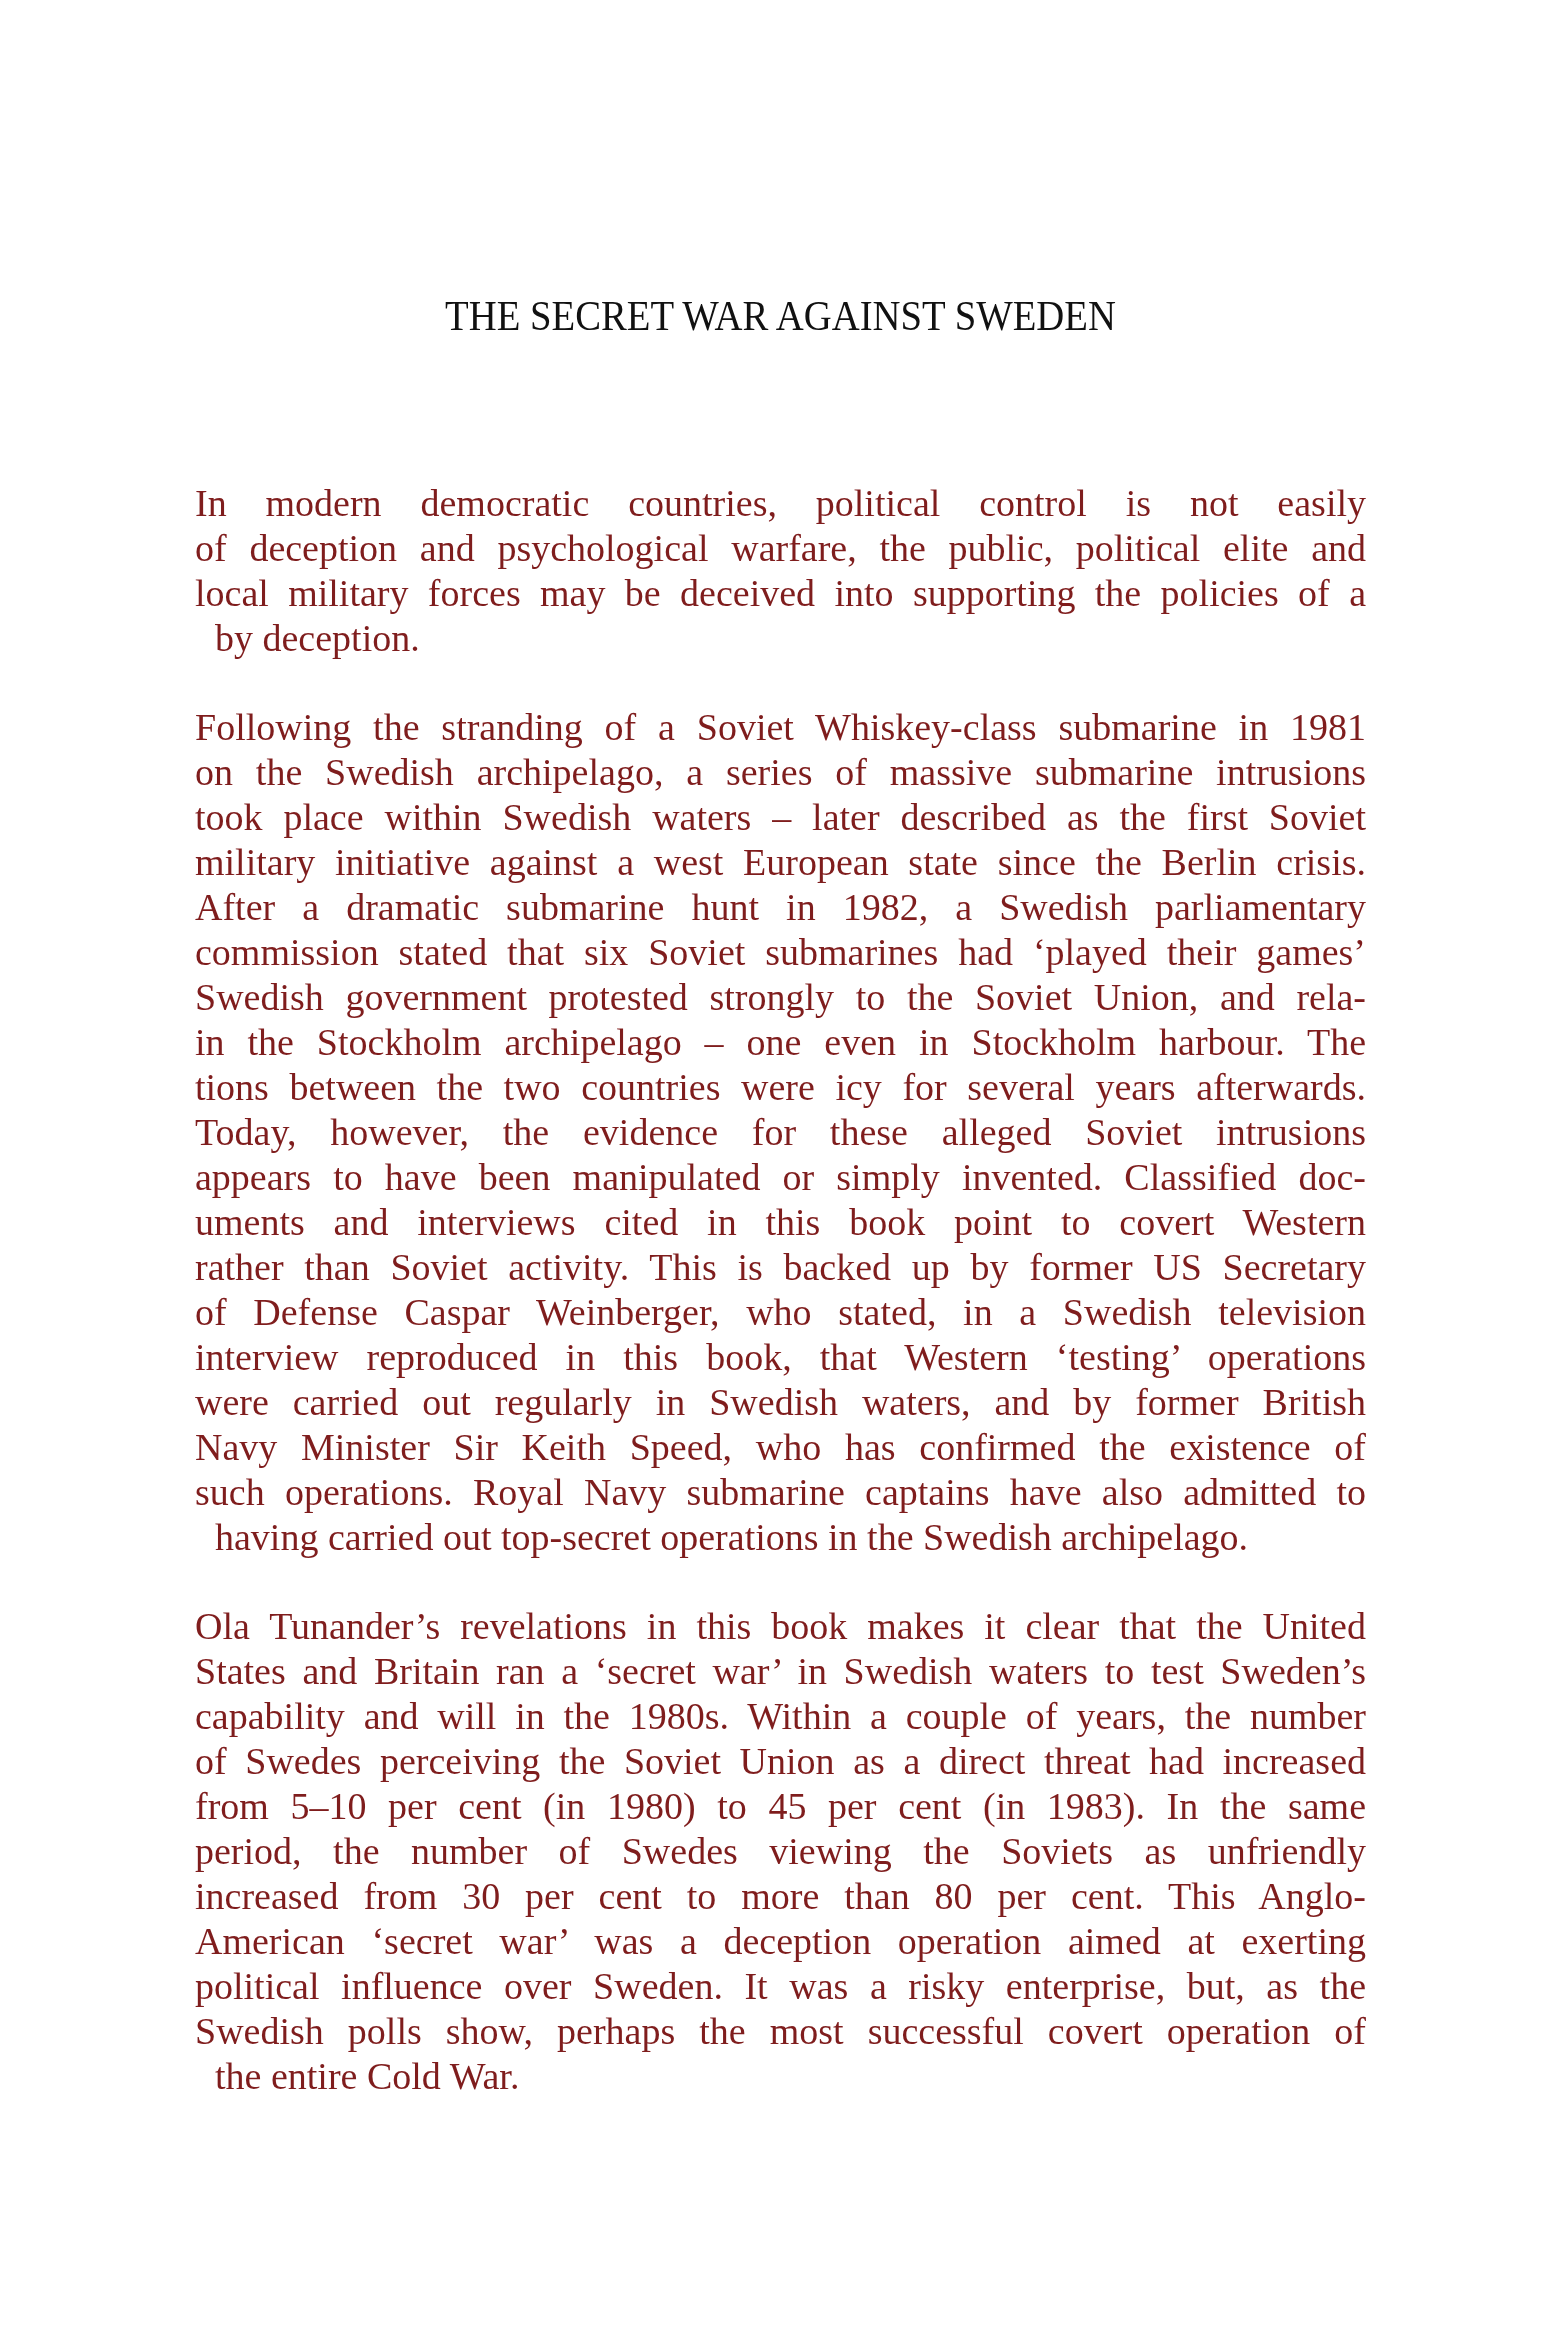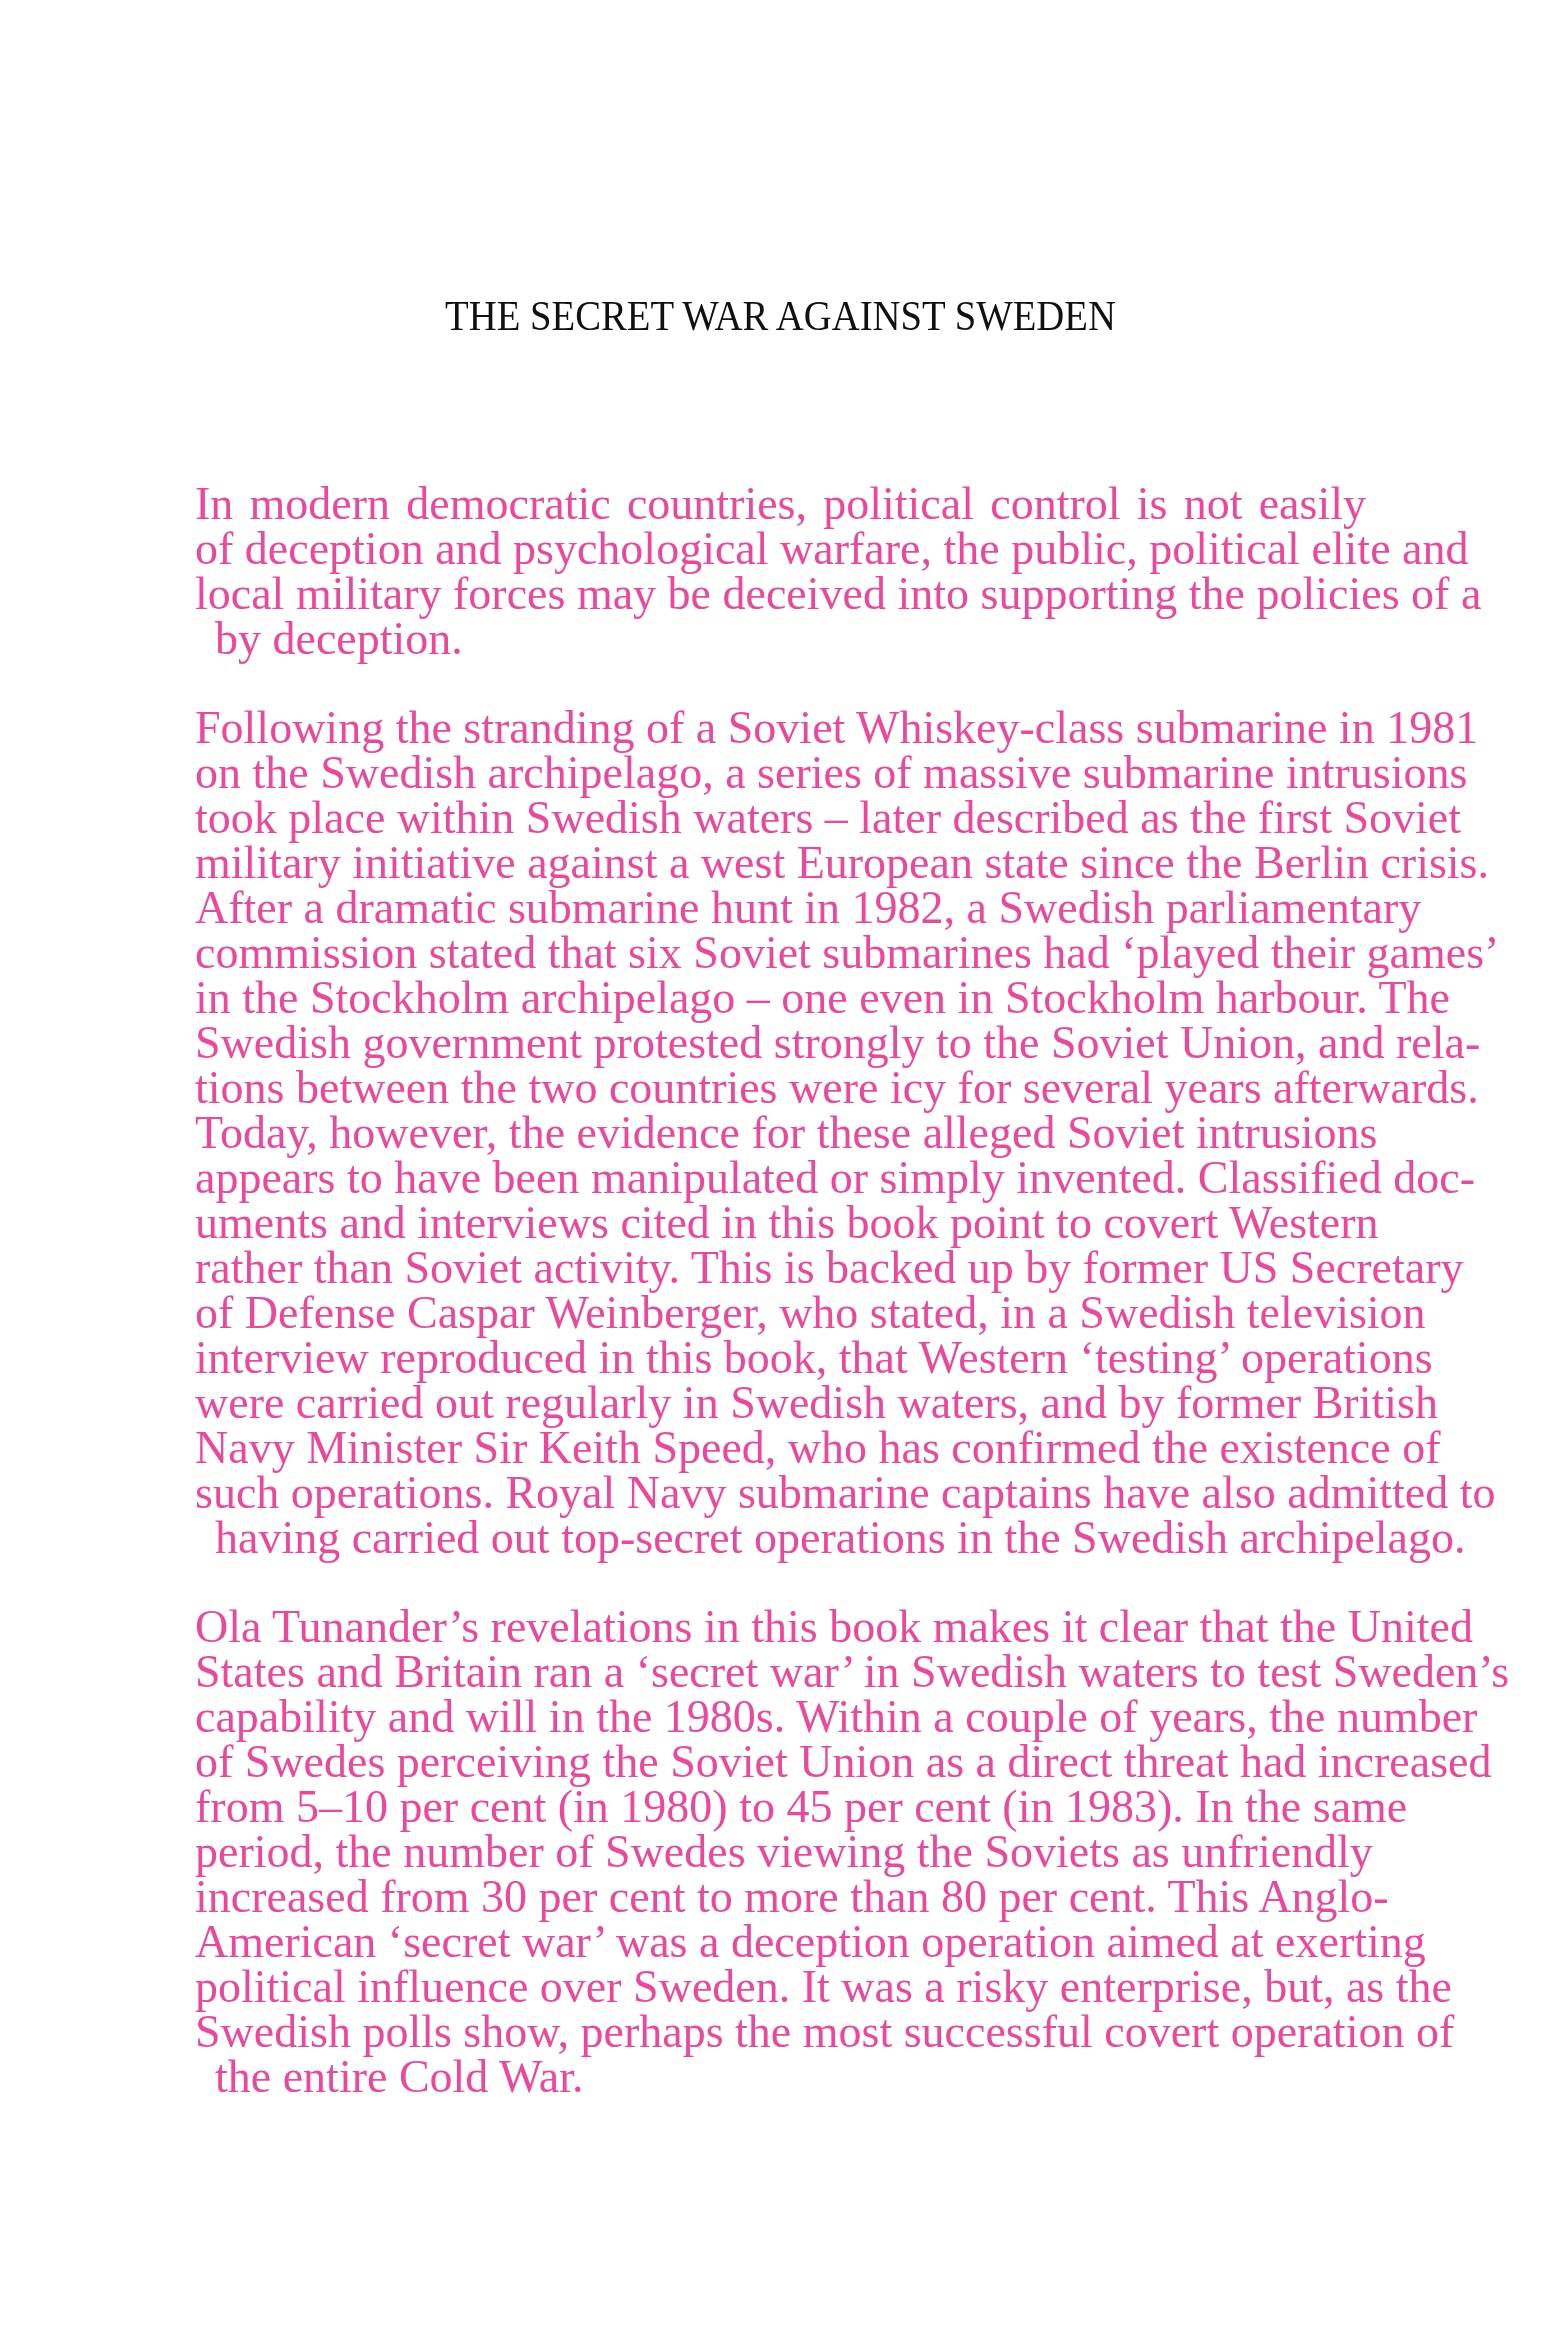--- a/index.html
+++ b/index.html
@@ -7,21 +7,21 @@
   .page { position: absolute; left: 0; top: 0; width: 1561px; height: 2342px; background: #fff; padding-left: 20px; }
   .title {
     position: absolute; left: 0; top: 291px; width: 1561px; text-align: center;
     font-family: "Liberation Serif", "DejaVu Serif", serif;
     font-size: 43px; letter-spacing: 0px; color: #111; margin: 0; font-weight: normal;
     transform: scaleX(0.9); transform-origin: center;
   }
   .body {
     position: absolute; left: 195px; top: 481px; width: 1171px;
     font-family: "Liberation Serif", "DejaVu Serif", serif;
-    font-size: 46px; line-height: 45px; color: #ec4899;
+    font-size: 38px; line-height: 45px; color: #7f1d1d;
   }
   .para { margin: 0 0 44px 0; }
   .line {
     display: block; text-align: justify; text-align-last: justify; white-space: nowrap;
     overflow: visible; width: 1171px;
   }
   .line.last { text-align-last: left; margin-left: 20px; }
 </style>
 </head>
 <body>
@@ -35,22 +35,22 @@
       <span class="line">local military forces may be deceived into supporting the policies of a</span>
       <span class="line last">by deception.</span>
     </p>
     <p class="para">
       <span class="line">Following the stranding of a Soviet Whiskey-class submarine in 1981</span>
       <span class="line">on the Swedish archipelago, a series of massive submarine intrusions</span>
       <span class="line">took place within Swedish waters – later described as the first Soviet</span>
       <span class="line">military initiative against a west European state since the Berlin crisis.</span>
       <span class="line">After a dramatic submarine hunt in 1982, a Swedish parliamentary</span>
       <span class="line">commission stated that six Soviet submarines had ‘played their games’</span>
+      <span class="line">Swedish government protested strongly to the Soviet Union, and rela-</span>
       <span class="line">in the Stockholm archipelago – one even in Stockholm harbour. The</span>
-      <span class="line">Swedish government protested strongly to the Soviet Union, and rela-</span>
       <span class="line">tions between the two countries were icy for several years afterwards.</span>
       <span class="line">Today, however, the evidence for these alleged Soviet intrusions</span>
       <span class="line">appears to have been manipulated or simply invented. Classified doc-</span>
       <span class="line">uments and interviews cited in this book point to covert Western</span>
       <span class="line">rather than Soviet activity. This is backed up by former US Secretary</span>
       <span class="line">of Defense Caspar Weinberger, who stated, in a Swedish television</span>
       <span class="line">interview reproduced in this book, that Western ‘testing’ operations</span>
       <span class="line">were carried out regularly in Swedish waters, and by former British</span>
       <span class="line">Navy Minister Sir Keith Speed, who has confirmed the existence of</span>
       <span class="line">such operations. Royal Navy submarine captains have also admitted to</span>

